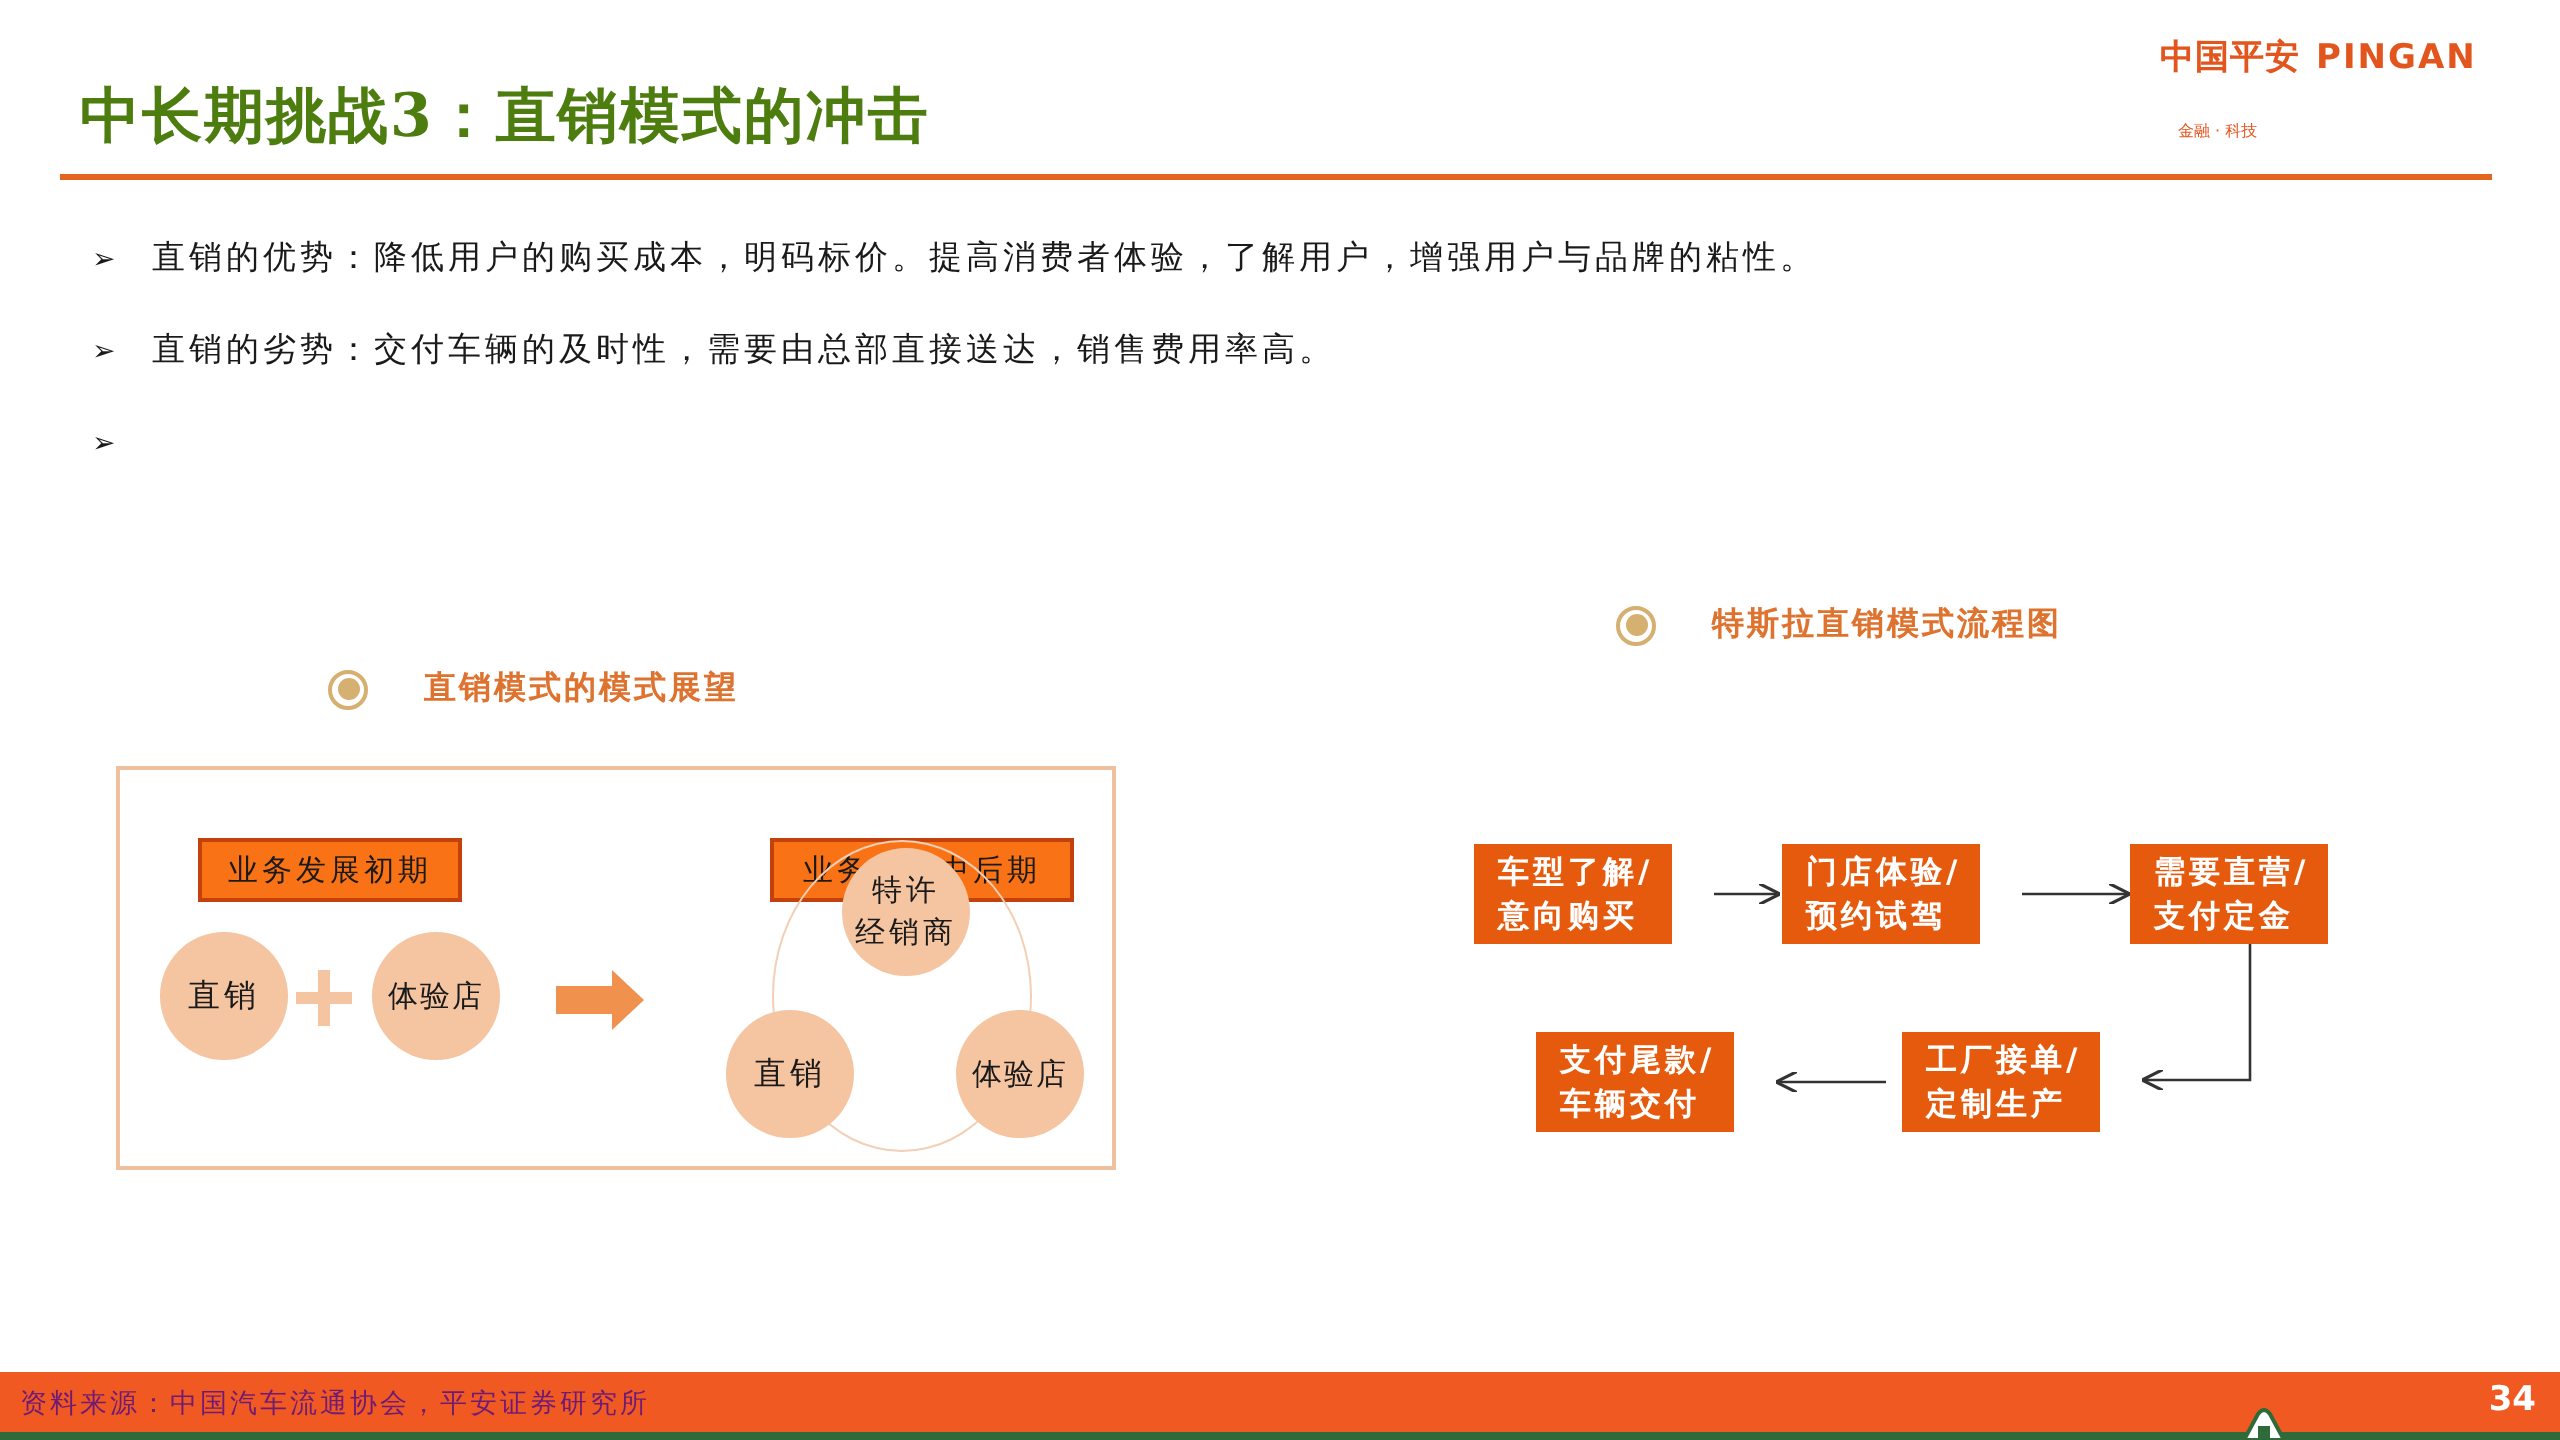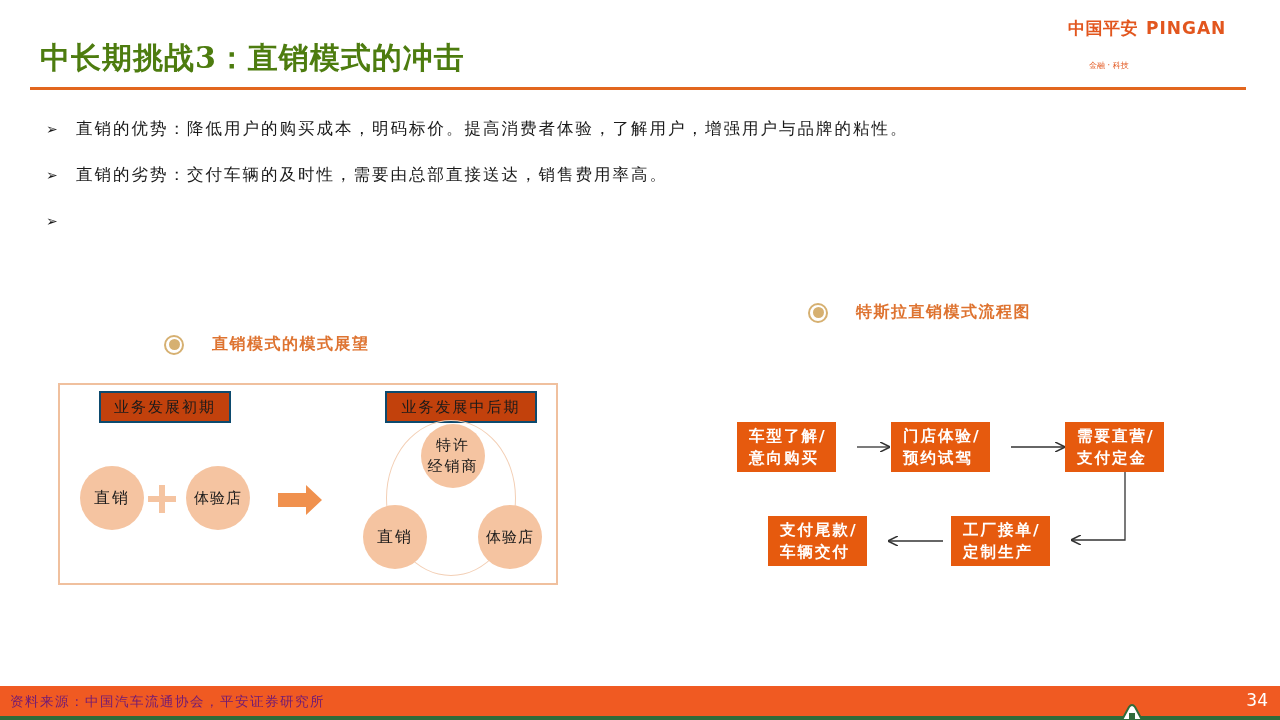--- a/index.html
+++ b/index.html
@@ -12,21 +12,21 @@
       font-size: 30px; color: #4d7c0f; letter-spacing: 1px; text-align: center;
     }
     .title-rule {
       position: absolute; left: 30px; top: 87px; width: 1216px; height: 3px;
       background: #e2661e;
     }
 
     .logo { position: absolute; left: 1068px; top: 17px; width: 200px; height: 40px; }
     .logo-main {
       font-family: "DejaVu Sans", sans-serif; font-weight: bold; font-size: 17px;
-      color: #e2561e; letter-spacing: 0.5px; white-space: nowrap;
+      color: #e2561e; letter-spacing: 0.5px; white-space: nowrap; margin-left: 12px;
     }
     .logo-main .en { margin-left: 8px; letter-spacing: 1px; }
     .logo-sub {
       font-family: "DejaVu Sans", sans-serif; font-size: 8px; color: #e2561e;
       margin-left: 21px; margin-top: 20px;
     }
 
     .bullets { position: absolute; left: 46px; top: 106px; }
     .bullet {
       display: flex; align-items: center; height: 46px; font-size: 16.5px;
@@ -44,23 +44,23 @@
     }
     .section-head .label {
       font-weight: bold; font-size: 16px; color: #de7330; letter-spacing: 1.5px;
     }
 
     .model-frame {
       position: absolute; left: 58px; top: 383px; width: 500px; height: 202px;
       border: 2px solid #f0c09e;
     }
     .stage-box {
-      position: absolute; height: 32px; border: 2px solid #0c4a6e; background: #c2410c;
+      position: absolute; height: 32px; border: 2px solid #c2410c; background: #f97316;
       font-size: 15px; letter-spacing: 2px; display: flex; align-items: center;
-      justify-content: center; color: #1a1a1a;
+      justify-content: center; color: #1a1a1a; margin-top: 28px;
     }
     .circle {
       position: absolute; border-radius: 50%; background: #f5c4a1;
       display: flex; align-items: center; justify-content: center; text-align: center;
       font-size: 16px; letter-spacing: 2px; color: #1a1a1a; line-height: 1.4;
     }
     .plus-h { position: absolute; left: 148px; top: 496px; width: 28px; height: 6px; background: #f5c4a1; }
     .plus-v { position: absolute; left: 159px; top: 485px; width: 6px; height: 28px; background: #f5c4a1; }
     .big-arrow { position: absolute; left: 278px; top: 485px; }
     .ring {
@@ -79,21 +79,21 @@
       position: absolute; left: 0; top: 686px; width: 1280px; height: 30px;
       background: #f05a22;
     }
     .footer-line { position: absolute; left: 0; top: 716px; width: 1280px; height: 4px; background: #2f6b3a; }
     .footer-source {
       position: absolute; left: 10px; top: 693px; font-size: 13.5px; color: #701a75;
       letter-spacing: 1.5px;
     }
     .page-num {
       position: absolute; right: 12px; top: 690px; font-family: "DejaVu Sans", sans-serif;
-      font-weight: normal; font-size: 17px; color: #ffffff;
+      font-weight: bold; font-size: 17px; color: #ffffff;
     }
     .footer-mark { position: absolute; left: 1120px; top: 704px; }
   </style>
 </head>
 <body>
 
 <div class="title">中长期挑战3：直销模式的冲击</div>
 <div class="title-rule"></div>
 
 <div class="logo">

